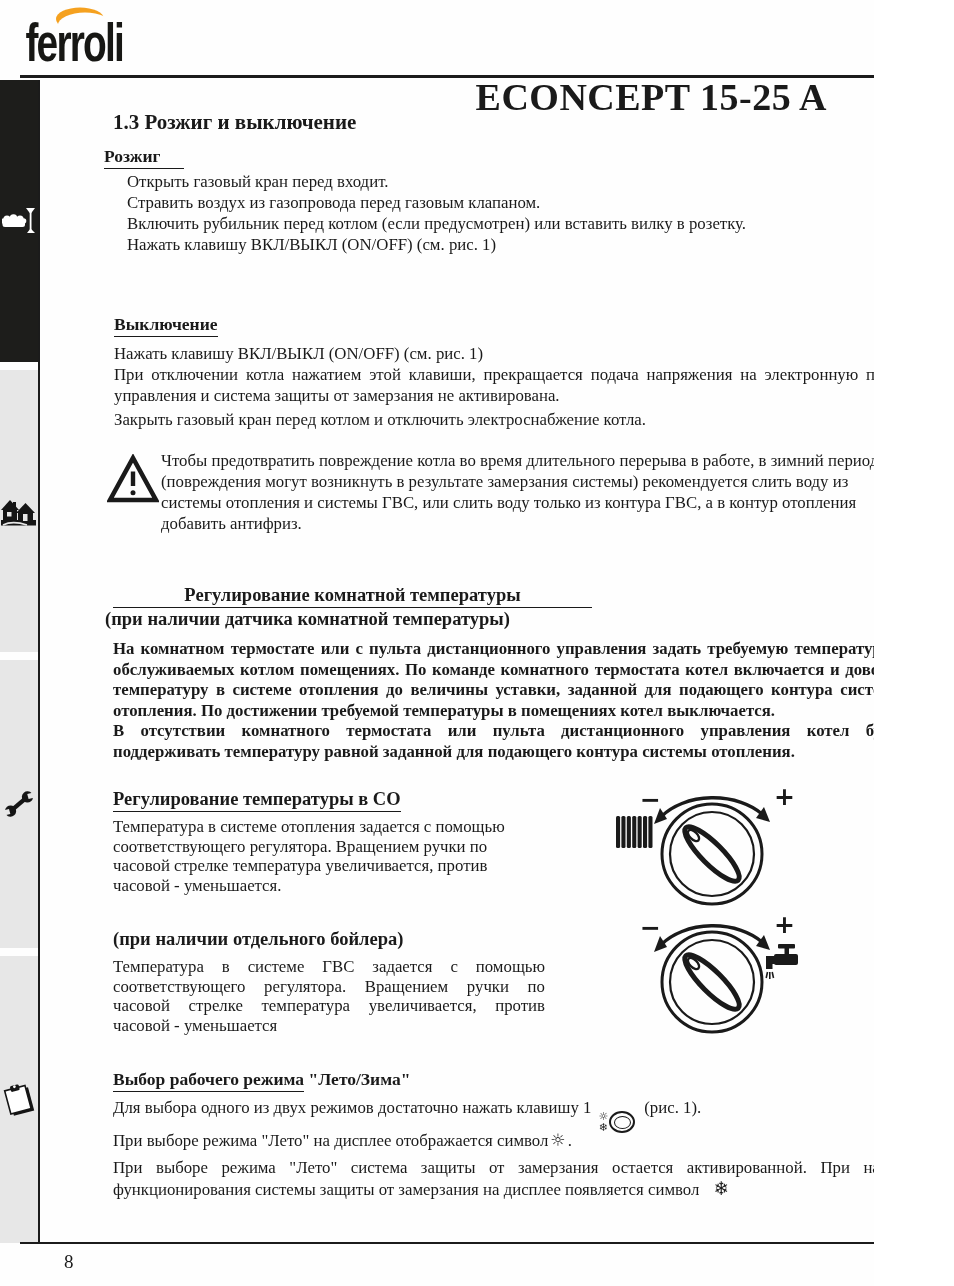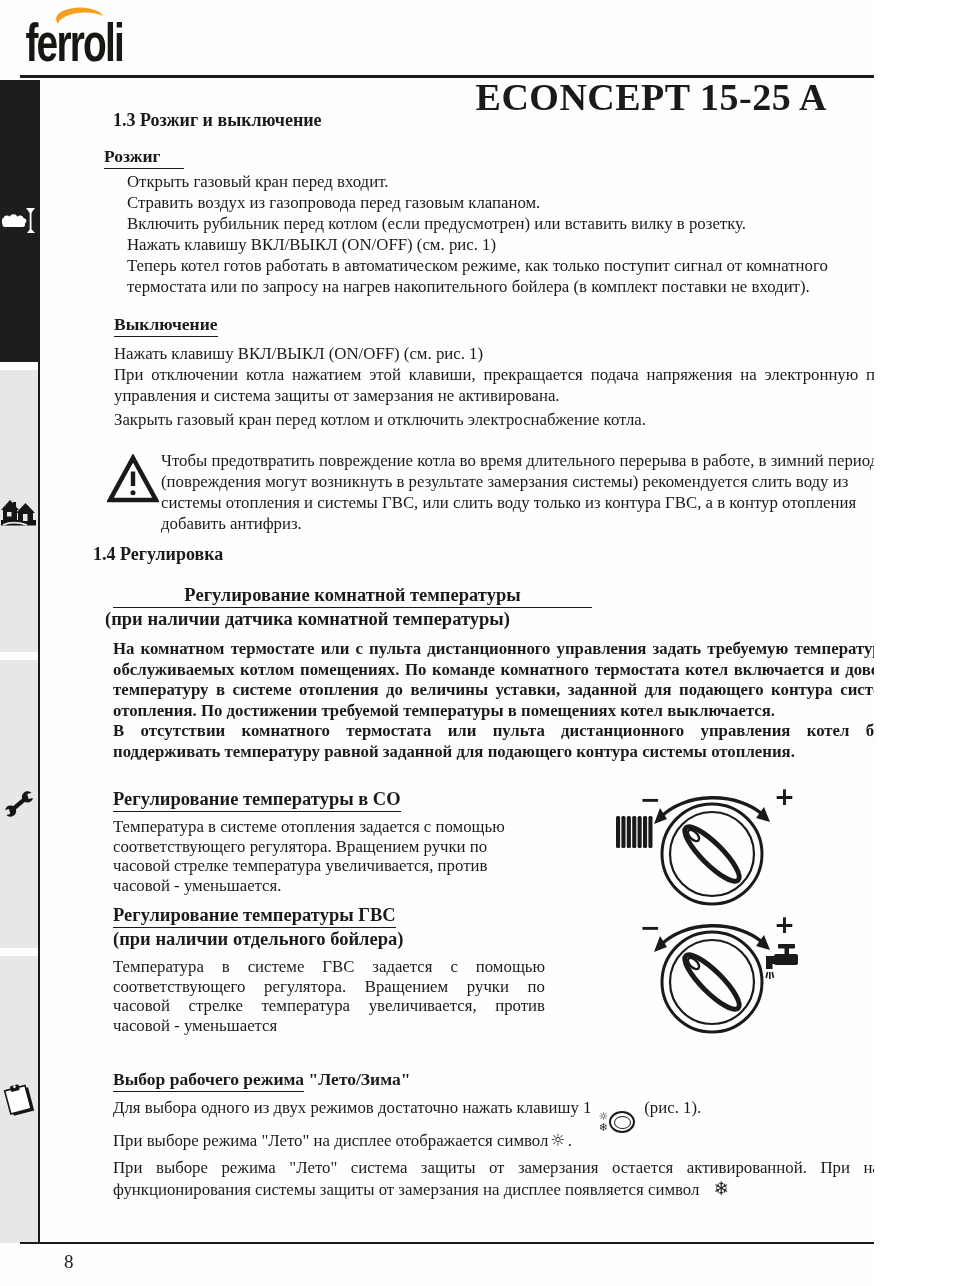--- a/index.html
+++ b/index.html
@@ -7,21 +7,21 @@
         font-family:"Liberation Serif",serif;color:#1a1a1a;}
   .abs{position:absolute;}
   .rule{background:#1b1b1b;}
   
   .title{font-size:38px;font-weight:bold;letter-spacing:.5px;white-space:nowrap;margin-top:48px;}
   
   .tab{position:absolute;left:0;width:38px;display:flex;align-items:center;justify-content:center;}
   .tab.black{background:#1d1d1b;}
   .tab.gray{background:#e7e7e7;}
   
-  .h-sec{font-size:18px;font-weight:bold;white-space:nowrap;}
+  .h-sec{font-size:21px;font-weight:bold;white-space:nowrap;}
   .h-sub{font-size:17.5px;font-weight:bold;white-space:nowrap;}
   .h-sub14{font-size:18.5px;font-weight:bold;white-space:nowrap;text-align:center;}
   .u{display:inline-block;border-bottom:1.8px solid #1a1a1a;padding-bottom:1px;}
   
   .bt{font-size:16.8px;line-height:21px;}
   .bt-j{text-align:justify;text-align-last:left;}
   .lh20{line-height:20.5px;font-weight:bold;}
   .lh195{line-height:19.5px;}
   .sym{font-family:"DejaVu Sans",sans-serif;}
   .sym-sun{font-size:17px;margin:0 2px;}
@@ -111,42 +111,40 @@
 
   <div class="abs h-sub" style="left:104px;top:146px">
     <span class="u" style="padding-right:24px">Розжиг</span>
   </div>
 
   <div class="abs bt" style="left:127px;top:171px;width:778px">
     <div>Открыть газовый кран перед входит.</div>
     <div>Стравить воздух из газопровода перед газовым клапаном.</div>
     <div>Включить рубильник перед котлом (если предусмотрен) или вставить вилку в розетку.</div>
     <div>Нажать клавишу ВКЛ/ВЫКЛ (ON/OFF) (см. рис. 1)</div>
-    <div>Теперь котел готов работать в автоматическом режиме, как только поступит сигнал от комнатного термостата или по запросу на нагрев накопительного бойлера (в комплект поставки не входит).</div>
   </div>
 
   <div class="abs h-sub" style="left:114px;top:314px">
     <span class="u">Выключение</span>
   </div>
 
   <div class="abs bt" style="left:114px;top:343px;width:792px">Нажать клавишу ВКЛ/ВЫКЛ (ON/OFF) (см. рис. 1)</div>
 
   <div class="abs bt bt-j" style="left:114px;top:364px;width:792px">При отключении котла нажатием этой клавиши, прекращается подача напряжения на электронную плату управления и система защиты от замерзания не активирована.</div>
 
   <div class="abs bt" style="left:114px;top:409px;width:792px">Закрыть газовый кран перед котлом и отключить электроснабжение котла.</div>
 
   <svg class="abs" style="left:107px;top:454px" width="52" height="52" viewBox="0 0 52 52">
     <path d="M26 4 L49 46 L3 46 Z" fill="none" stroke="#1a1a1a" stroke-width="4.6"></path>
     <rect x="23.8" y="17.5" width="4.4" height="14.5" fill="#1a1a1a"></rect>
     <circle cx="26" cy="38.8" r="2.5" fill="#1a1a1a"></circle>
   </svg>
 
   <div class="abs bt" style="left:161px;top:450px;width:724px">Чтобы предотвратить повреждение котла во время длительного перерыва в работе, в зимний период (повреждения могут возникнуть в результате замерзания системы) рекомендуется слить воду из системы отопления и системы ГВС, или слить воду только из контура ГВС, а в контур отопления добавить антифриз.</div>
 
-  <div class="abs h-sec" style="left:93px;top:544px">1.4 Регулировка</div>
 
   <div class="abs h-sub14" style="left:113px;top:585px">
     <span class="u" style="width:479px">Регулирование комнатной температуры</span>
   </div>
   <div class="abs h-sub14" style="left:105px;top:609px">(при наличии датчика комнатной температуры)</div>
 
   <div class="abs bt lh20" style="left:113px;top:639px;width:792px">
     <div class="bt-j" style="text-align:justify">На комнатном термостате или с пульта дистанционного управления задать требуемую температуру в обслуживаемых котлом помещениях. По команде комнатного термостата котел включается и доводит температуру в системе отопления до величины уставки, заданной для подающего контура системы отопления. По достижении требуемой температуры в помещениях котел выключается.</div>
     <div class="bt-j" style="text-align:justify">В отсутствии комнатного термостата или пульта дистанционного управления котел будет поддерживать температуру равной заданной для подающего контура системы отопления.</div>
   </div>
@@ -172,23 +170,20 @@
       <circle cx="106" cy="78" r="42" stroke-width="2.2"></circle>
       <ellipse cx="106" cy="78" rx="37" ry="10.5" transform="rotate(45 106 78)" stroke-width="5"></ellipse>
       <ellipse cx="87.5" cy="59.5" rx="7" ry="3.8" transform="rotate(45 87.5 59.5)" stroke-width="2.4"></ellipse>
     </g>
     <polygon points="48,48 61,43 54,32" fill="#1a1a1a"></polygon>
     <polygon points="164,46 150,42 158,31" fill="#1a1a1a"></polygon>
     <text x="34" y="32" class="dial-sign">−</text>
     <text x="168" y="29" class="dial-sign">+</text>
   </svg>
 
-  <div class="abs h-sub14" style="left:113px;top:905px">
-    <span class="u">Регулирование температуры ГВС</span>
-  </div>
   <div class="abs h-sub14" style="left:113px;top:929px">(при наличии отдельного бойлера)</div>
   <div class="abs bt bt-j lh195" style="left:113px;top:957px;width:432px">Температура в системе ГВС задается с помощью соответствующего регулятора. Вращением ручки по часовой стрелке температура увеличивается, против часовой - уменьшается</div>
 
   <svg class="abs" style="left:606px;top:900px" width="218" height="135" viewBox="0 0 218 135">
     <g stroke="#1a1a1a" fill="none">
       <path d="M56,44 A62,42 0 0 1 156,42" stroke-width="3.4"></path>
       <circle cx="106" cy="82" r="50" stroke-width="3"></circle>
       <circle cx="106" cy="82" r="42" stroke-width="2.2"></circle>
       <ellipse cx="106" cy="82" rx="37" ry="10.5" transform="rotate(45 106 82)" stroke-width="5"></ellipse>
       <ellipse cx="87.5" cy="63.5" rx="7" ry="3.8" transform="rotate(45 87.5 63.5)" stroke-width="2.4"></ellipse>

